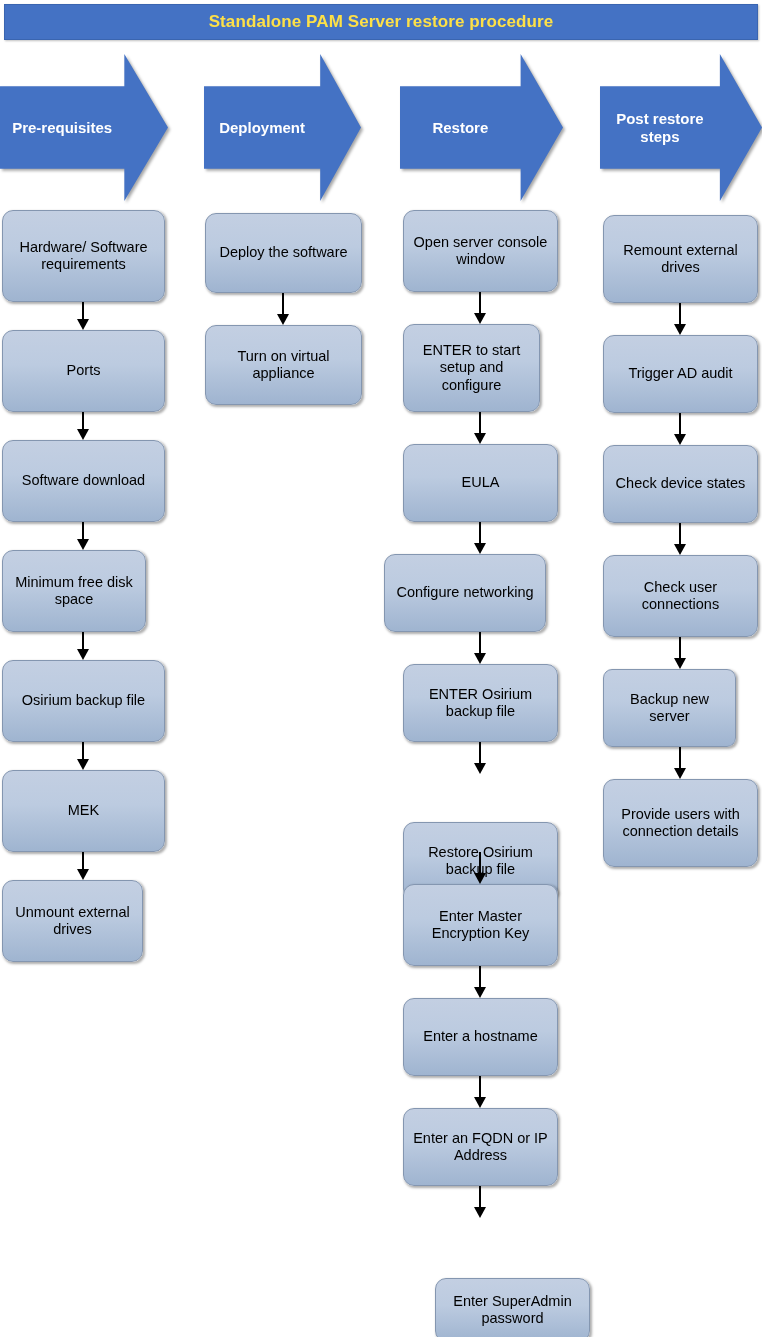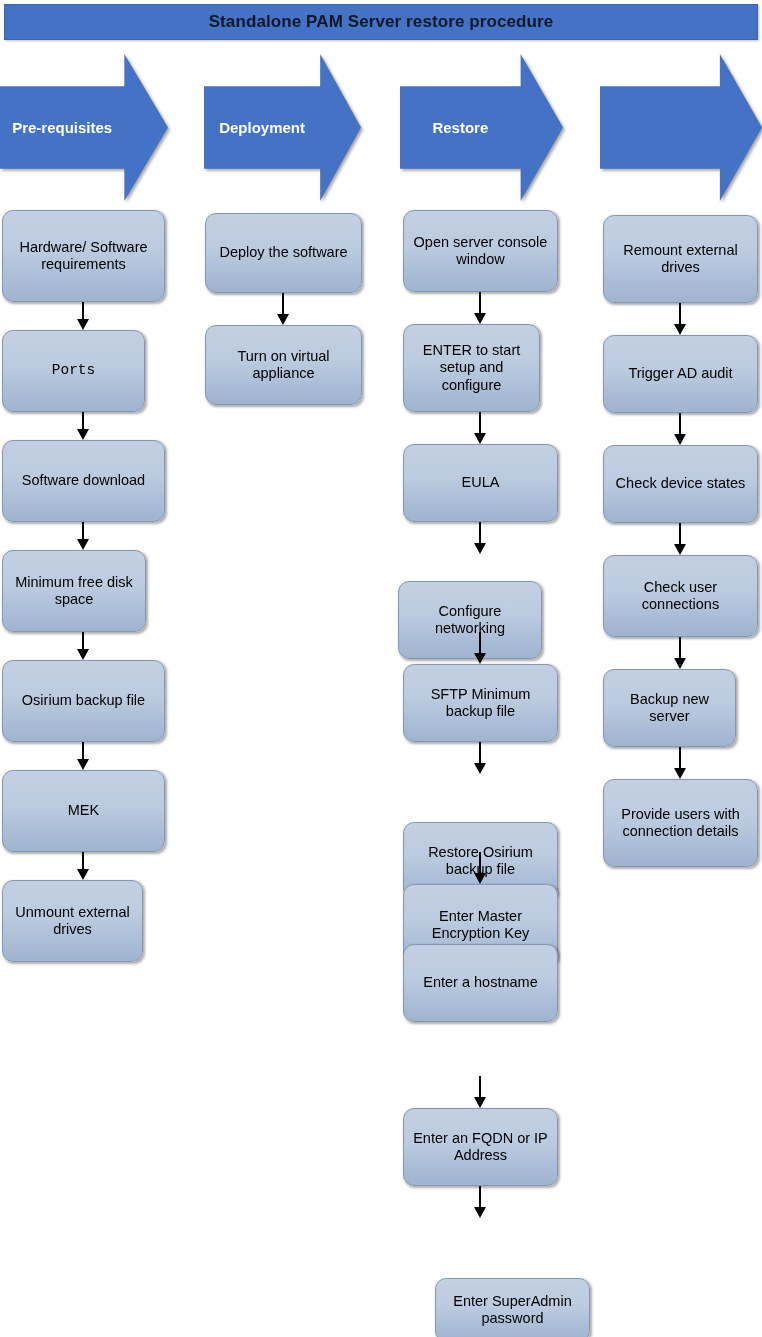--- a/index.html
+++ b/index.html
@@ -12,21 +12,21 @@
   #canvas { position: relative; width: 762px; height: 1337px; }
 
   
   .title-bar {
     position: absolute;
     left: 4px; top: 4px;
     width: 754px; height: 36px;
     background: #4472C4;
     border: 1px solid #3a65b0;
     display: flex; align-items: center; justify-content: center;
-    color: #0f172a;
+    color: #fde047;
     font-size: 17px;
     font-weight: bold;
     letter-spacing: 0.1px;
     box-shadow: 1px 1px 2px rgba(0,0,0,0.25);
   }
 
   
   .phase-arrow {
     position: absolute;
     top: 54px;
@@ -109,31 +109,32 @@
       <div class="phase-arrow" style="left: 204px; width: 157px;">
         <div class="shape"></div>
         <div class="plabel">Deployment</div>
       </div>
       <div class="phase-arrow" style="left: 400px; width: 163px;">
         <div class="shape"></div>
         <div class="plabel">Restore</div>
       </div>
       <div class="phase-arrow" style="left: 600px; width: 162px;">
         <div class="shape"></div>
+        <div class="plabel">Post restore steps</div>
       </div>
     </div>
   <div id="node-layer">
       <div class="node" style="left: 2px; top: 210px; width: 163px; height: 92px;">
         <span>Hardware/ Software requirements</span>
       </div>
       <div class="connector" style="left: 77px; top: 302px; height: 28px;">
         <div class="stem" style="height: 19px;"></div>
         <div class="head" style="top: 17px;"></div>
       </div>
-      <div class="node" style="left: 2px; top: 330px; width: 143px; height: 82px; font-family: Liberation Mono, monospace;">
+      <div class="node" style="left: 2px; top: 330px; width: 163px; height: 82px;">
         <span>Ports</span>
       </div>
       <div class="connector" style="left: 77px; top: 412px; height: 28px;">
         <div class="stem" style="height: 19px;"></div>
         <div class="head" style="top: 17px;"></div>
       </div>
       <div class="node" style="left: 2px; top: 440px; width: 163px; height: 82px;">
         <span>Software download</span>
       </div>
       <div class="connector" style="left: 77px; top: 522px; height: 28px;">
@@ -188,49 +189,49 @@
         <div class="stem" style="height: 23px;"></div>
         <div class="head" style="top: 21px;"></div>
       </div>
       <div class="node" style="left: 403px; top: 444px; width: 155px; height: 78px;">
         <span>EULA</span>
       </div>
       <div class="connector" style="left: 474px; top: 522px; height: 32px;">
         <div class="stem" style="height: 23px;"></div>
         <div class="head" style="top: 21px;"></div>
       </div>
-      <div class="node" style="left: 398px; top: 554px; width: 144px; height: 78px; margin-top: 27px;">
+      <div class="node" style="left: 384px; top: 554px; width: 162px; height: 78px;">
         <span>Configure networking</span>
       </div>
       <div class="connector" style="left: 474px; top: 632px; height: 32px;">
         <div class="stem" style="height: 23px;"></div>
         <div class="head" style="top: 21px;"></div>
       </div>
       <div class="node" style="left: 403px; top: 664px; width: 155px; height: 78px;">
-        <span>SFTP Minimum backup file</span>
+        <span>ENTER Osirium backup file</span>
       </div>
       <div class="connector" style="left: 474px; top: 742px; height: 32px;">
         <div class="stem" style="height: 23px;"></div>
         <div class="head" style="top: 21px;"></div>
       </div>
       <div class="node" style="left: 403px; top: 774px; width: 155px; height: 78px; margin-top: 48px;">
         <span>Restore Osirium backup file</span>
       </div>
       <div class="connector" style="left: 474px; top: 852px; height: 32px;">
         <div class="stem" style="height: 23px;"></div>
         <div class="head" style="top: 21px;"></div>
       </div>
       <div class="node" style="left: 403px; top: 884px; width: 155px; height: 82px;">
         <span>Enter Master Encryption Key</span>
       </div>
       <div class="connector" style="left: 474px; top: 966px; height: 32px;">
         <div class="stem" style="height: 23px;"></div>
         <div class="head" style="top: 21px;"></div>
       </div>
-      <div class="node" style="left: 403px; top: 944px; width: 155px; height: 78px;">
+      <div class="node" style="left: 403px; top: 998px; width: 155px; height: 78px;">
         <span>Enter a hostname</span>
       </div>
       <div class="connector" style="left: 474px; top: 1076px; height: 32px;">
         <div class="stem" style="height: 23px;"></div>
         <div class="head" style="top: 21px;"></div>
       </div>
       <div class="node" style="left: 403px; top: 1108px; width: 155px; height: 78px; justify-content: flex-end;">
         <span>Enter an FQDN or IP Address</span>
       </div>
       <div class="connector" style="left: 474px; top: 1186px; height: 32px;">
@@ -261,21 +262,21 @@
         <div class="stem" style="height: 23px;"></div>
         <div class="head" style="top: 21px;"></div>
       </div>
       <div class="node" style="left: 603px; top: 555px; width: 155px; height: 82px;">
         <span>Check user connections</span>
       </div>
       <div class="connector" style="left: 674px; top: 637px; height: 32px;">
         <div class="stem" style="height: 23px;"></div>
         <div class="head" style="top: 21px;"></div>
       </div>
-      <div class="node" style="left: 603px; top: 669px; width: 133px; height: 78px;">
+      <div class="node" style="left: 603px; top: 669px; width: 133px; height: 78px; border-radius: 9px;">
         <span>Backup new server</span>
       </div>
       <div class="connector" style="left: 674px; top: 747px; height: 32px;">
         <div class="stem" style="height: 23px;"></div>
         <div class="head" style="top: 21px;"></div>
       </div>
       <div class="node" style="left: 603px; top: 779px; width: 155px; height: 88px;">
         <span>Provide users with connection details</span>
       </div>
     </div>

